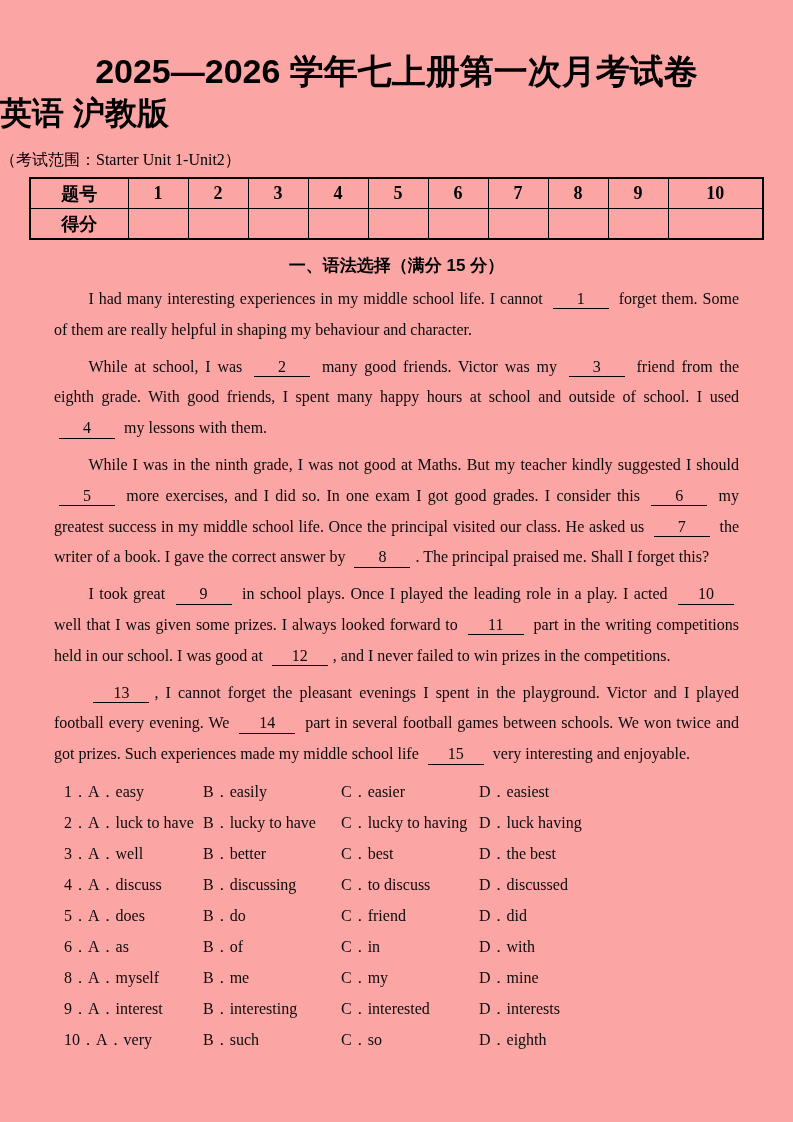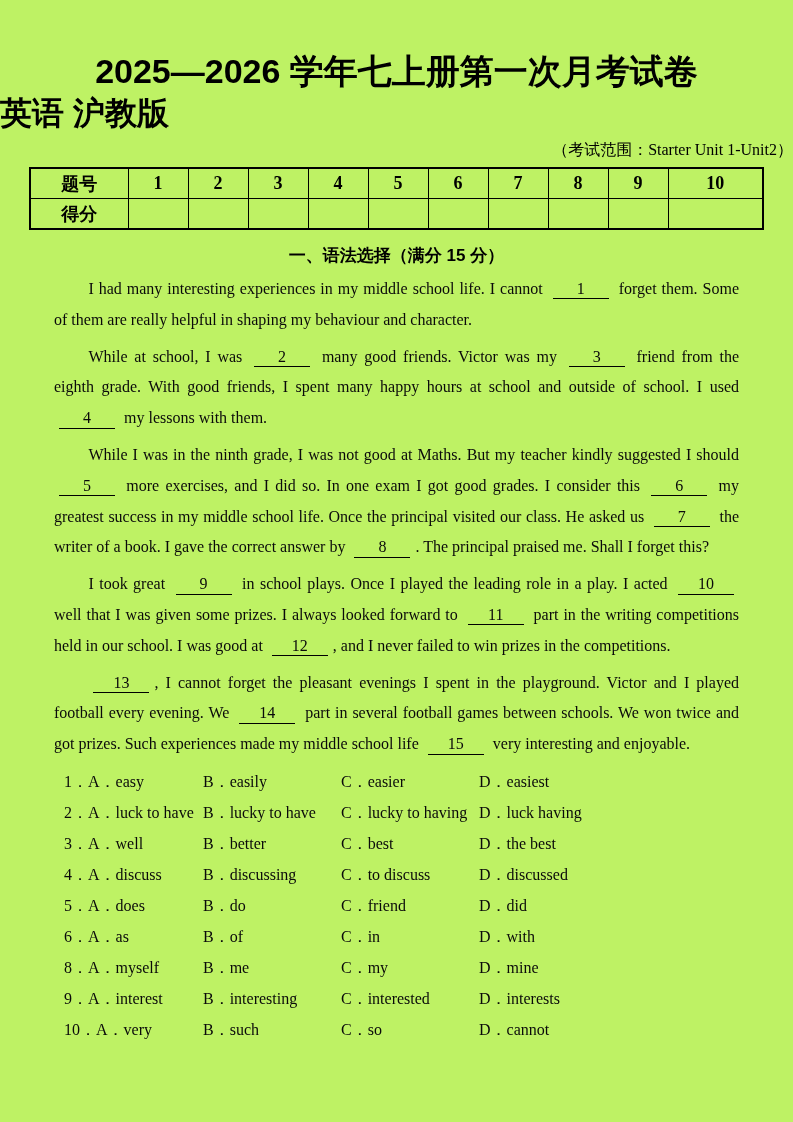--- a/index.html
+++ b/index.html
@@ -1,32 +1,32 @@
 <!DOCTYPE html>
 <html><head>
 <meta charset="utf-8">
 <style>
   html,body { margin:0; padding:0; background:#ffffff; }
   .page {
     position:relative; width:793px; min-height:1122px; margin:0 auto;
-    background:#bef264; color:#0a0a0a;
+    background:#fca5a5; color:#0a0a0a;
     font-family:"Liberation Serif", serif; font-size:16px;
   }
   .title1 {
     padding-top:50px; text-align:center;
     font-family:"Liberation Sans", sans-serif; font-weight:bold;
     font-size:34px; line-height:42px; color:#000;
   }
   .title2 {
     margin-top:1px; text-align:left;
     font-family:"Liberation Sans", sans-serif; font-weight:bold;
     font-size:32px; line-height:40px; color:#000;
   }
   .scope {
-    margin-top:6px; text-align:right;
+    margin-top:16px; text-align:left;
     font-size:16px; line-height:22px; color:#000;
   }
   table.score {
     border-collapse:collapse; table-layout:fixed;
     width:734px; margin:6px auto 0;
     border:2px solid #000;
     text-align:center; font-weight:bold; font-size:18px; color:#000;
   }
   table.score td { border:1px solid #000; height:29px; padding:0; }
   .heading {
@@ -146,17 +146,17 @@
     <div class="q-row">
       <span class="q-cell"><span>9．</span><span>A．interest</span></span>
       <span class="q-cell">B．interesting</span>
       <span class="q-cell">C．interested</span>
       <span class="q-cell">D．interests</span>
     </div>
     <div class="q-row">
       <span class="q-cell"><span>10．</span><span>A．very</span></span>
       <span class="q-cell">B．such</span>
       <span class="q-cell">C．so</span>
-      <span class="q-cell">D．cannot</span>
+      <span class="q-cell">D．eighth</span>
     </div>
   </div>
 
 </div>
 
 </body></html>

